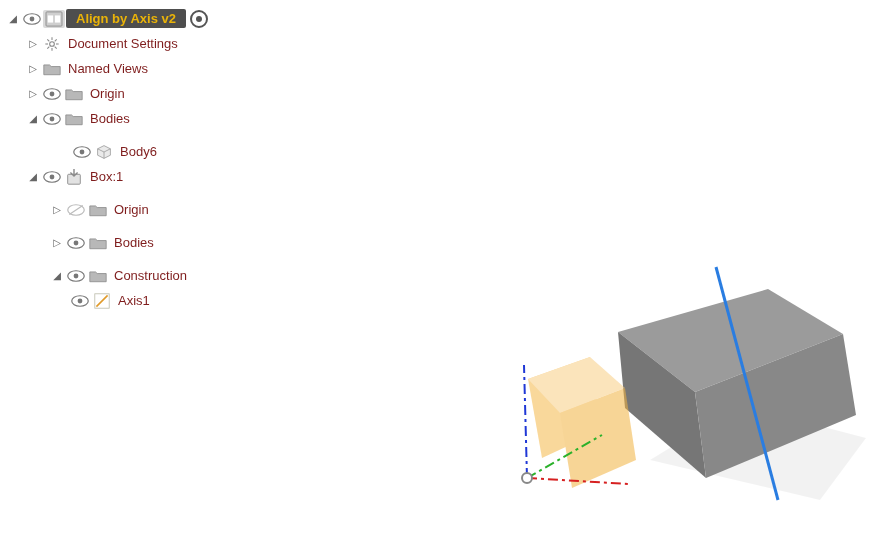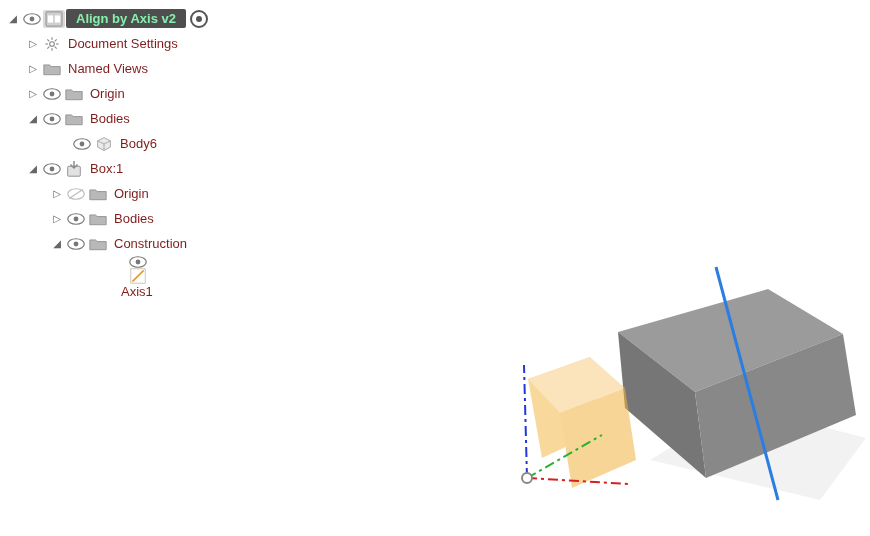--- a/index.html
+++ b/index.html
@@ -23,22 +23,22 @@
   }
 
   .row {
     display: flex;
     align-items: center;
     height: 25px;
   }
 
   .indent0 { padding-left: 0px; }
   .indent1 { padding-left: 20px; }
-  .indent2 { padding-left: 44px; }
-  .indent3 { padding-left: 64px; flex-direction: column; }
+  .indent2 { padding-left: 44px; margin-top: 8px; }
+  .indent3 { padding-left: 64px; }
 
   .cell {
     width: 20px;
     height: 20px;
     display: flex;
     align-items: center;
     justify-content: center;
     margin-right: 2px;
   }
 
@@ -61,21 +61,21 @@
   .axis svg { width: 16px; height: 16px; }
 
   .label {
     padding: 0 8px 0 4px;
     color: #7f1d1d;
     white-space: nowrap;
   }
 
   .root-label {
     background: #4e4e4e;
-    color: #86efac;
+    color: #eab308;
     padding: 2px 10px;
     border-radius: 2px;
     font-weight: bold;
     display: inline-block;
   }
 
   .icon-bg {
     background: #d9d9d9;
     border-radius: 2px;
     padding: 1px 2px;

